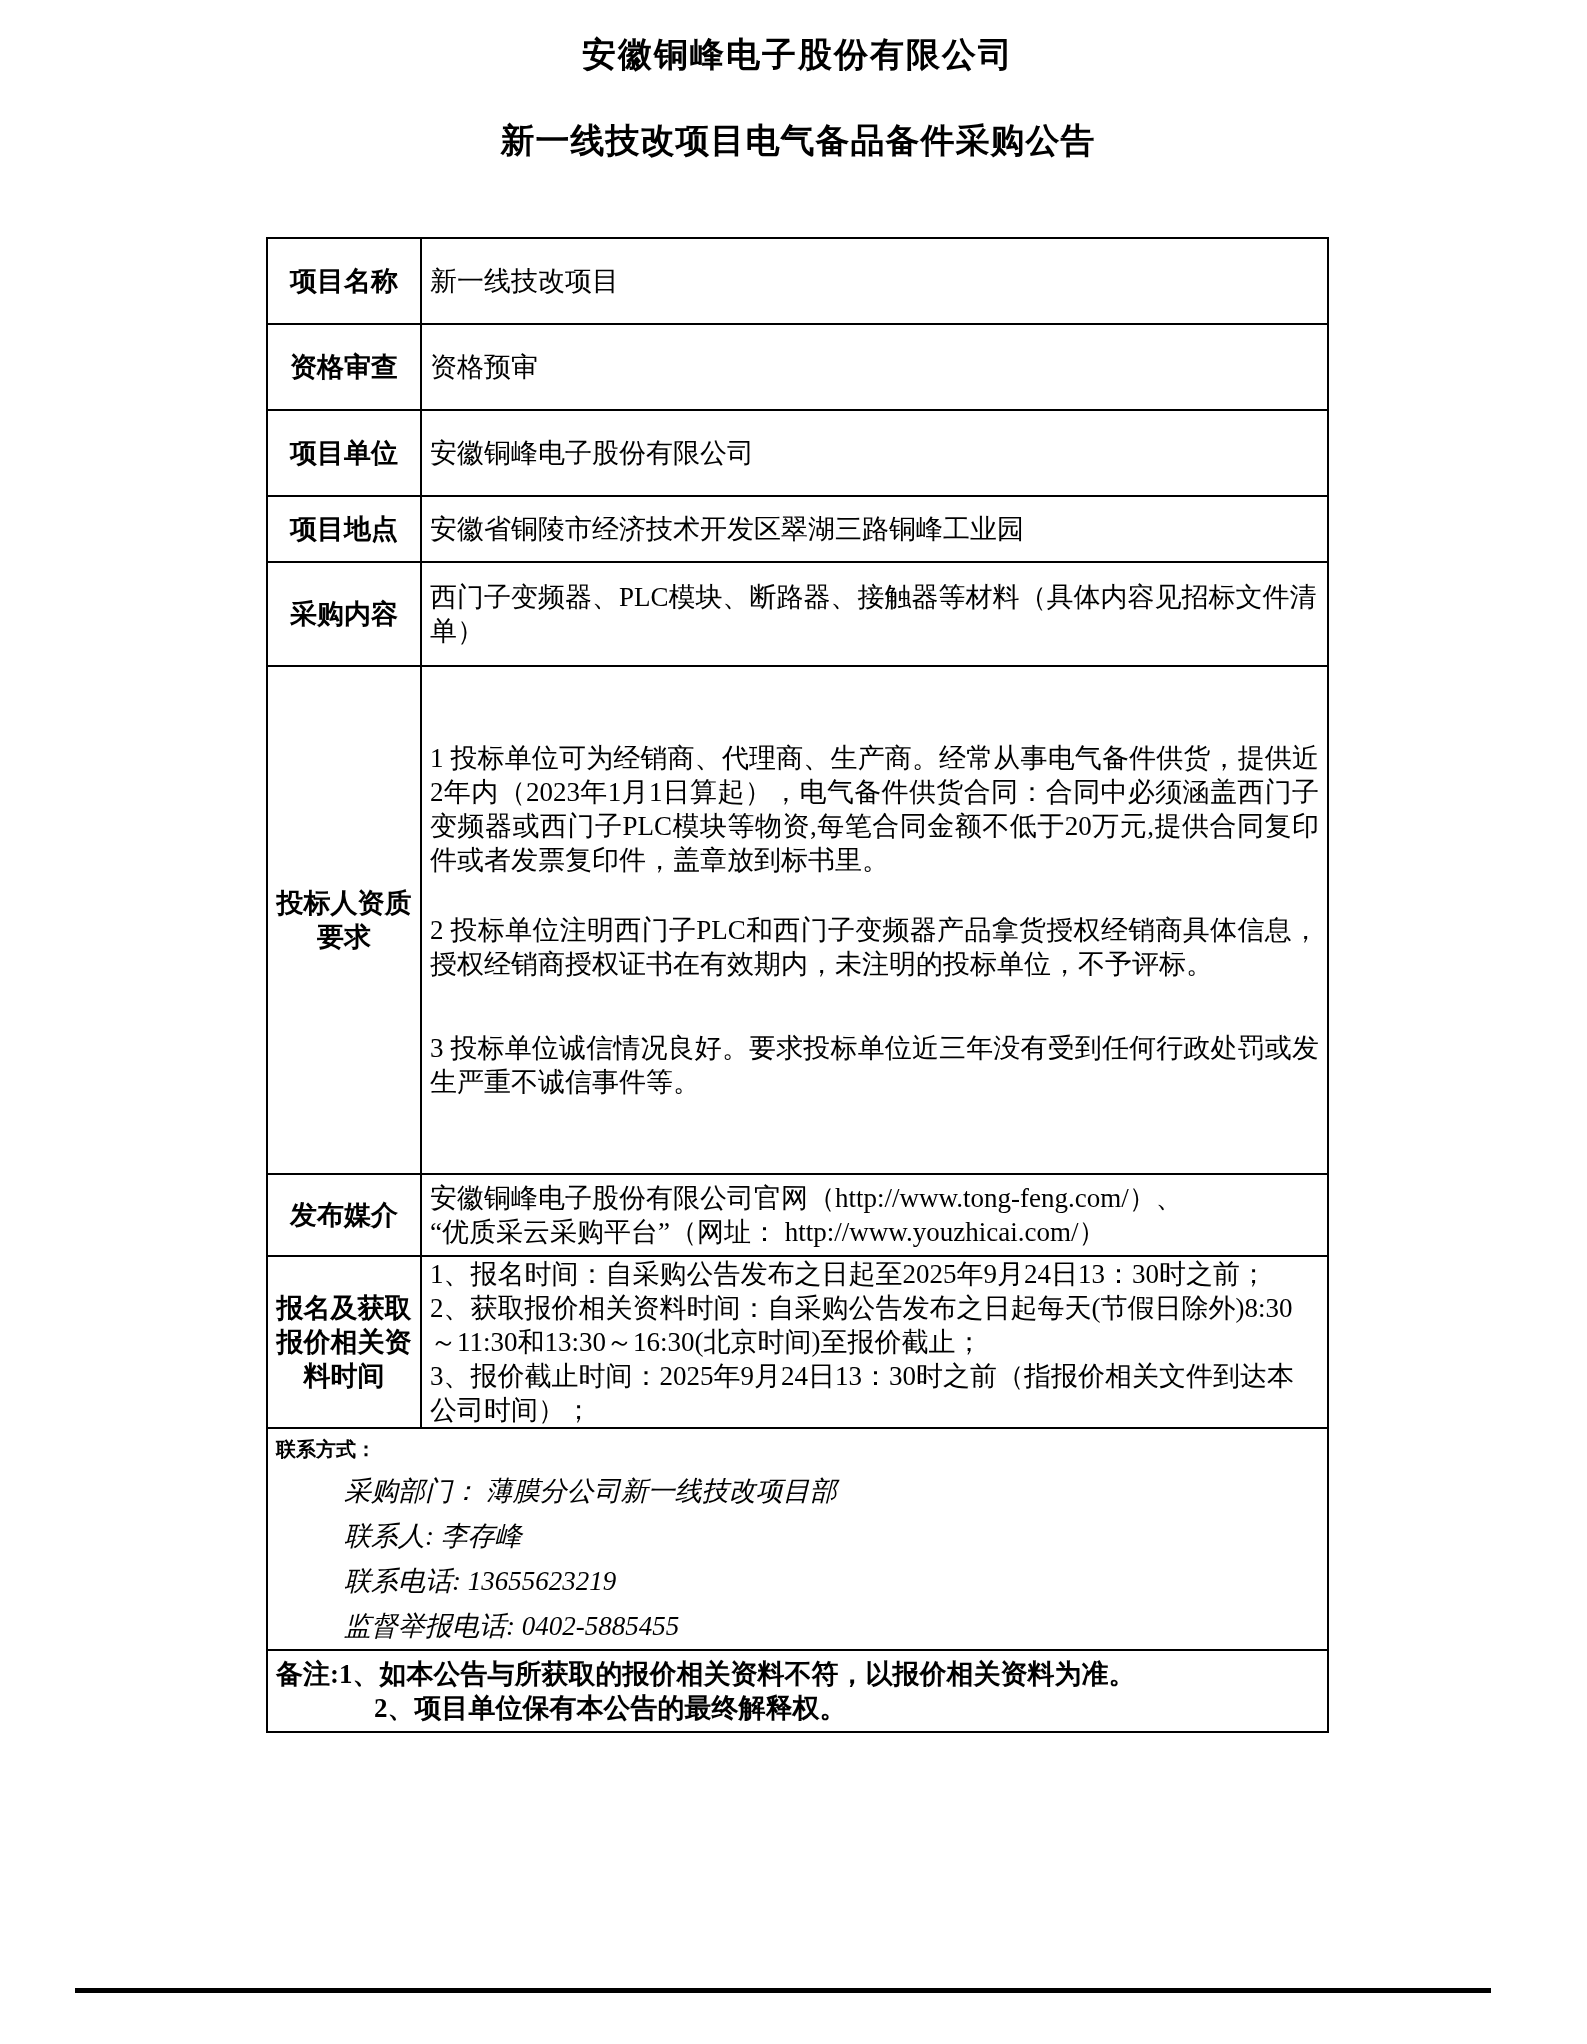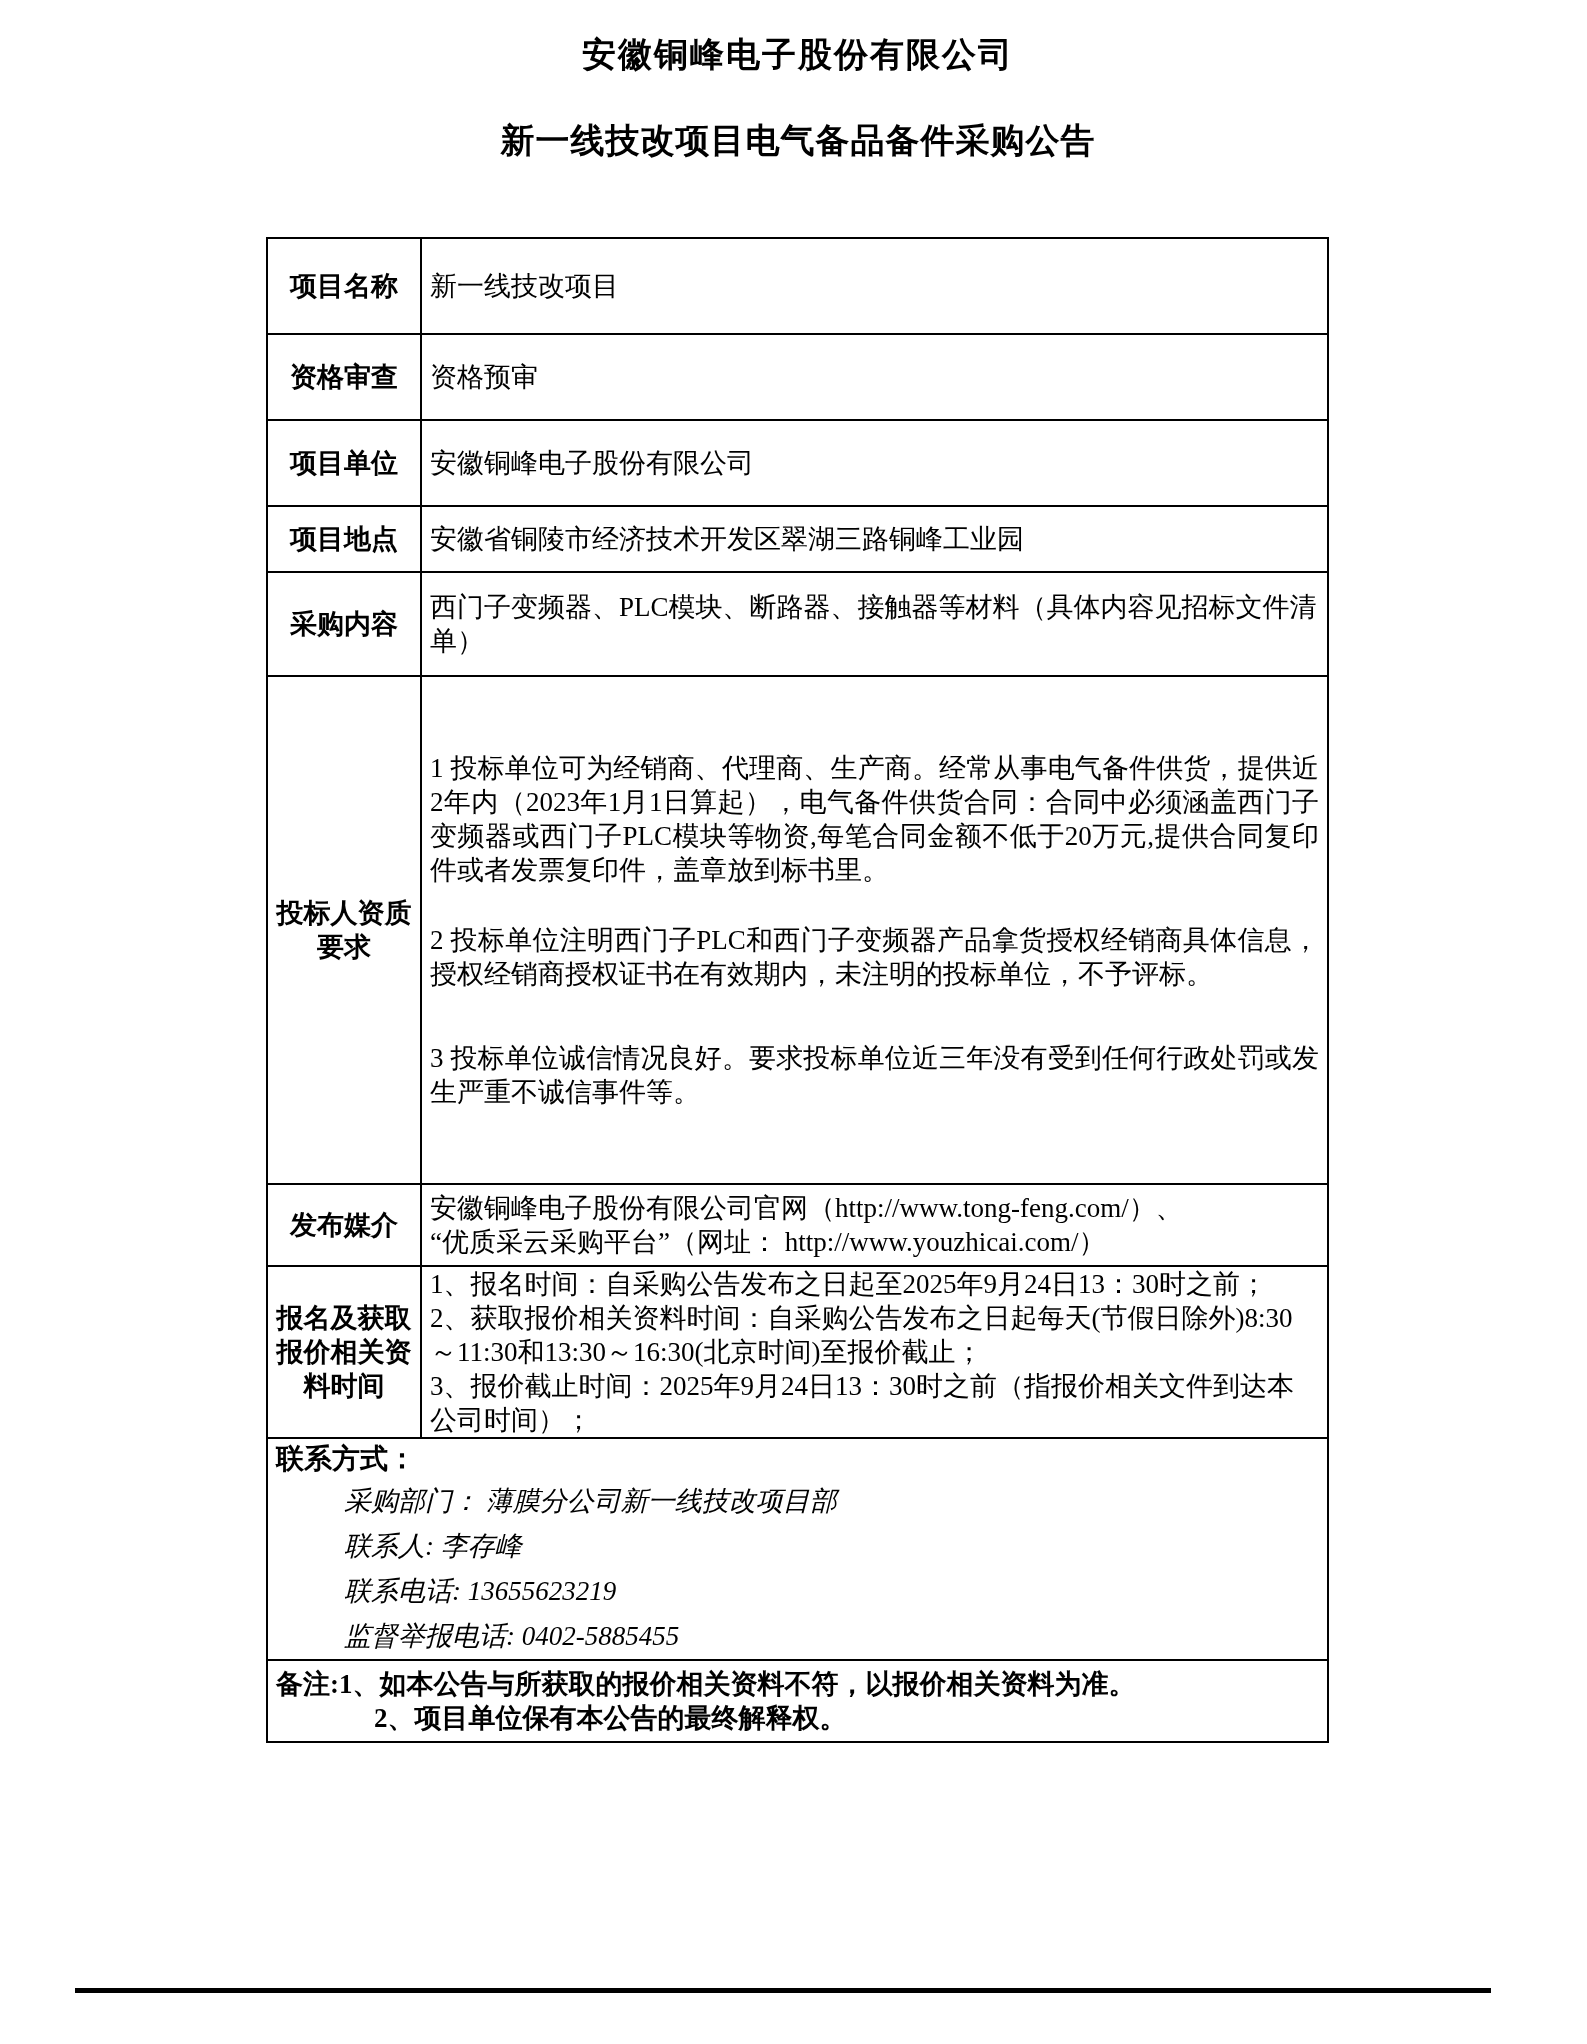--- a/index.html
+++ b/index.html
@@ -23,21 +23,21 @@
   td.sp{letter-spacing:8px;}
   td.val{text-align:left;padding-left:10px;}
   td.center{text-align:center;}
   td.qual{vertical-align:top;padding-top:16px;}
   td.qual p{margin:0;text-align:justify;}
   td.qual p.p2{margin-top:36px;}
   td.qual p.p3{margin-top:50px;}
   td.media{line-height:52px;}
   td.sched{vertical-align:top;padding-top:4px;line-height:35px;}
   td.block{vertical-align:top;padding:10px 8px 0 8px;}
-  .contact-heading{font-weight:bold;font-size:28px;line-height:40px;}
+  .contact-heading{font-weight:bold;font-size:20px;line-height:40px;}
   .contact-line{margin-left:68px;line-height:45px;font-size:27px;font-style:italic;}
   .remark{font-weight:bold;font-size:27px;line-height:40px;}
   .remark .r1{display:flex;}
   .remark .r2{padding-left:98px;}
   .footer-rule{position:absolute;left:75px;top:1988px;width:1416px;height:5px;
     background:#000;}
 </style>
 </head>
 <body>
 
@@ -49,21 +49,21 @@
   <table class="notice">
     <colgroup>
       <col style="width:154px">
         <col style="width:380px">
       <col style="width:151px">
         <col style="width:376px">
     </colgroup>
 
     <tbody>
 
-    <tr style="height:96px">
+    <tr style="height:86px">
       <td class="lbl">项目名称</td>
       <td class="val" colspan="3">新一线技改项目</td>
     </tr>
 
     <tr style="height:86px">
       <td class="lbl">资格审查</td>
       <td class="val" colspan="3">资格预审</td>
     </tr>
 
     <tr style="height:86px">

